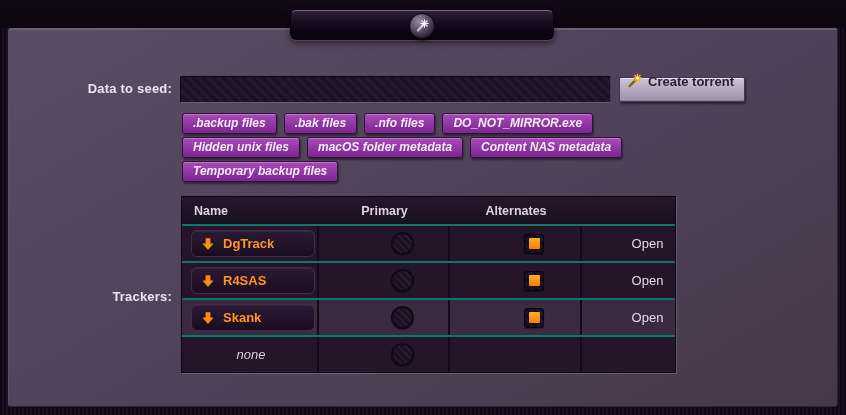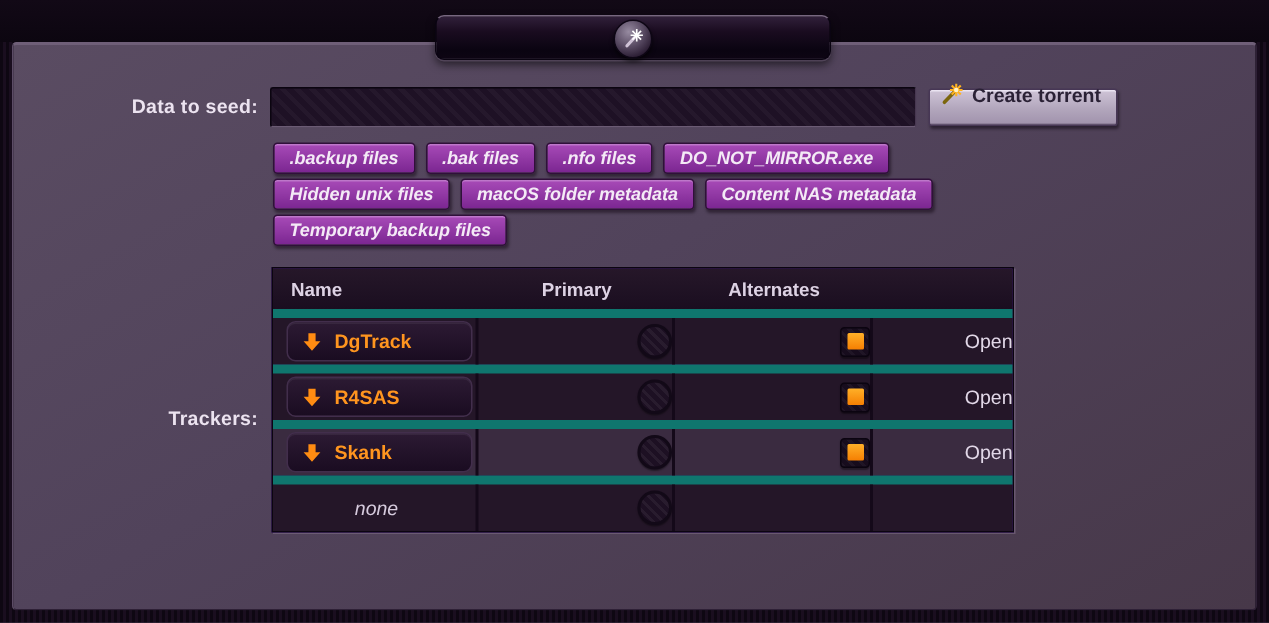--- a/index.html
+++ b/index.html
@@ -19,21 +19,21 @@
     border-radius:3px; }
   .tab { position:absolute; left:290px; top:10px; width:264px; height:30px; z-index:3;
     background:linear-gradient(180deg,#31203a 0%,#1a0c20 35%,#0a0411 80%,#0d0513 100%);
     border:1px solid #0a0411; border-top-color:#77677f; border-radius:6px;
     box-shadow:0 1px 0 rgba(130,110,140,.4), 0 3px 6px rgba(0,0,0,.55); cursor:pointer; }
   .knob { position:absolute; left:50%; top:2px; margin-left:-13px; width:26px; height:26px;
     border-radius:50%;
     background:radial-gradient(circle at 38% 30%,#978ba1,#584a62 45%,#2a1c32 78%,#1c1024);
     border:1px solid #0d0614; box-shadow:0 2px 3px rgba(0,0,0,.6);
     display:flex; align-items:center; justify-content:center; }
-  .content { position:absolute; inset:0; z-index:2; }
+  .content { position:absolute; inset:0; z-index:2;margin-top:18px; }
   .label { position:absolute; left:0; width:172px; text-align:right;
     font-weight:bold; font-size:13px; color:#ece3f0; letter-spacing:.2px; }
   .lbl-seed { top:63px; } .lbl-filters { top:123px; } .lbl-trackers { top:271px; }
 
   .seed-input { position:absolute; left:180px; top:58px; width:431px; height:27px;
     background-color:#1e1125;
     background-image:repeating-linear-gradient(45deg,rgba(255,255,255,.03) 0 3px,transparent 3px 7px);
     border:1px solid #0b0510; border-bottom-color:#6b5b74; border-right-color:#473750;
     border-radius:2px; color:#e8deee; font-size:13px; padding:0 8px; outline:none; }
 
@@ -48,34 +48,34 @@
   .chips { position:absolute; left:182px; top:95px; width:470px;
     display:flex; flex-wrap:wrap; column-gap:7px; row-gap:3px;text-align:right; }
   .chip { height:21px; line-height:19px; padding:0 10px; white-space:nowrap;
     background:linear-gradient(#a84bb8,#7b2691);
     border:1px solid #30103a; border-radius:3px;
     color:#f4eaf6; font-size:12px; font-weight:bold; font-style:italic;
     box-shadow:inset 0 1px 0 rgba(255,255,255,.25), 1px 2px 2px rgba(10,3,12,.45);
     cursor:pointer; }
 
   .table { position:absolute; left:181px; top:178px; width:495px;
-    border:1px solid #0b0510; background:#4c1d95;
+    border:1px solid #0b0510; background:#4d7c0f;
     box-shadow:1px 1px 0 rgba(160,140,170,.35); }
   .t-head { display:grid; grid-template-columns:137px 131px 132px 93px; height:27px;
     background:linear-gradient(#261729,#1a0e20); }
   .th { display:flex; align-items:center; justify-content:center;
     color:#ddd2e4; font-size:12.5px; font-weight:bold; }
   .th-name { justify-content:flex-start; padding-left:12px; }
   .t-row { display:grid; grid-template-columns:137px 131px 132px 93px; height:37px;
-    background:#241628; border-top:6px solid #0f766e; }
+    background:#241628; border-top:2px solid #0f766e; }
   .t-row.alt { background:#3a2b40; }
   .td { display:flex; align-items:center; border-right:2px solid #140919; height:100%; }
   .td:last-child { border-right:none; }
   .td-name { padding-left:9px; }
-  .td-center, .td-type { justify-content:flex-end;padding-left:38px; }
+  .td-center, .td-type { justify-content:center;padding-left:38px; }
   .tr-type { color:#e2d8e8; font-size:13px; }
 
   .name-btn { width:124px; height:27px; display:flex; align-items:center; gap:8px;
     padding-left:9px; background:linear-gradient(#2c1a33,#1a0c21);
     border:1px solid #422e4c; border-radius:6px;
     box-shadow:inset 0 1px 0 rgba(255,255,255,.06); cursor:pointer; }
   .tr-name-label { color:#ff951f; font-weight:bold; font-size:13px;
     font-family:"Liberation Sans","DejaVu Sans",sans-serif; }
   .none-label { display:none; }
   .none-row .none-label { display:block; width:120px; text-align:center;

